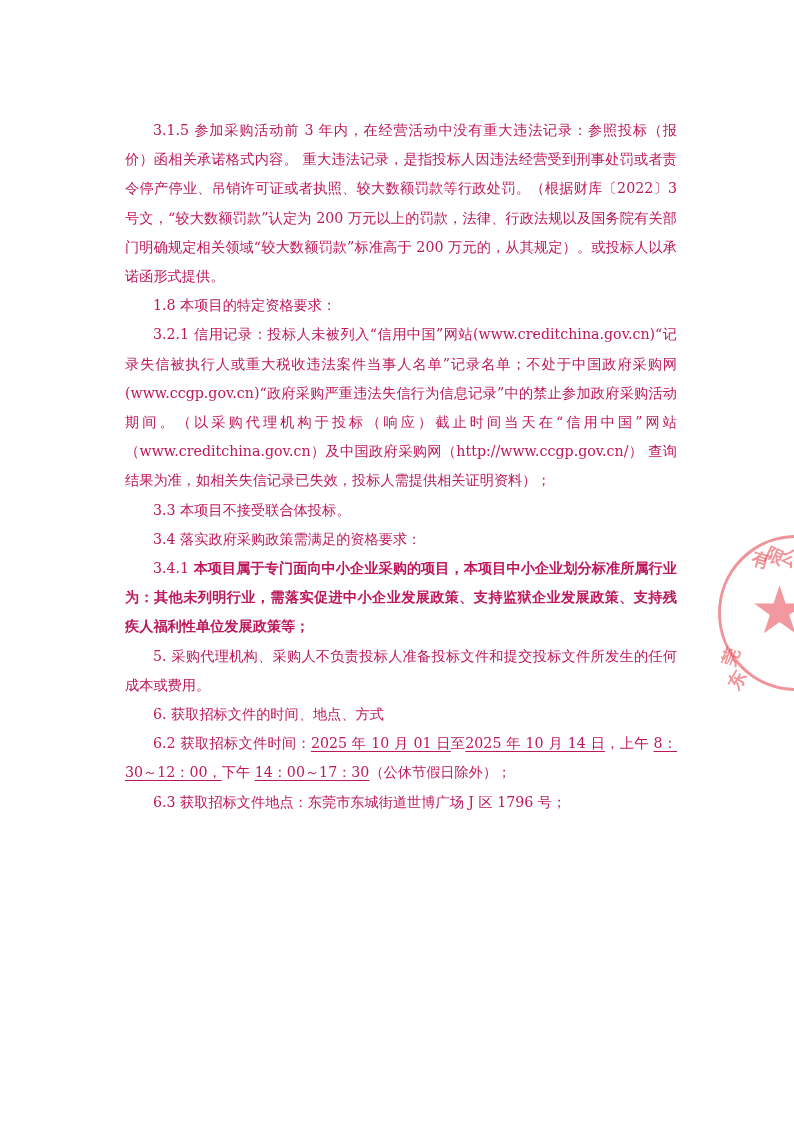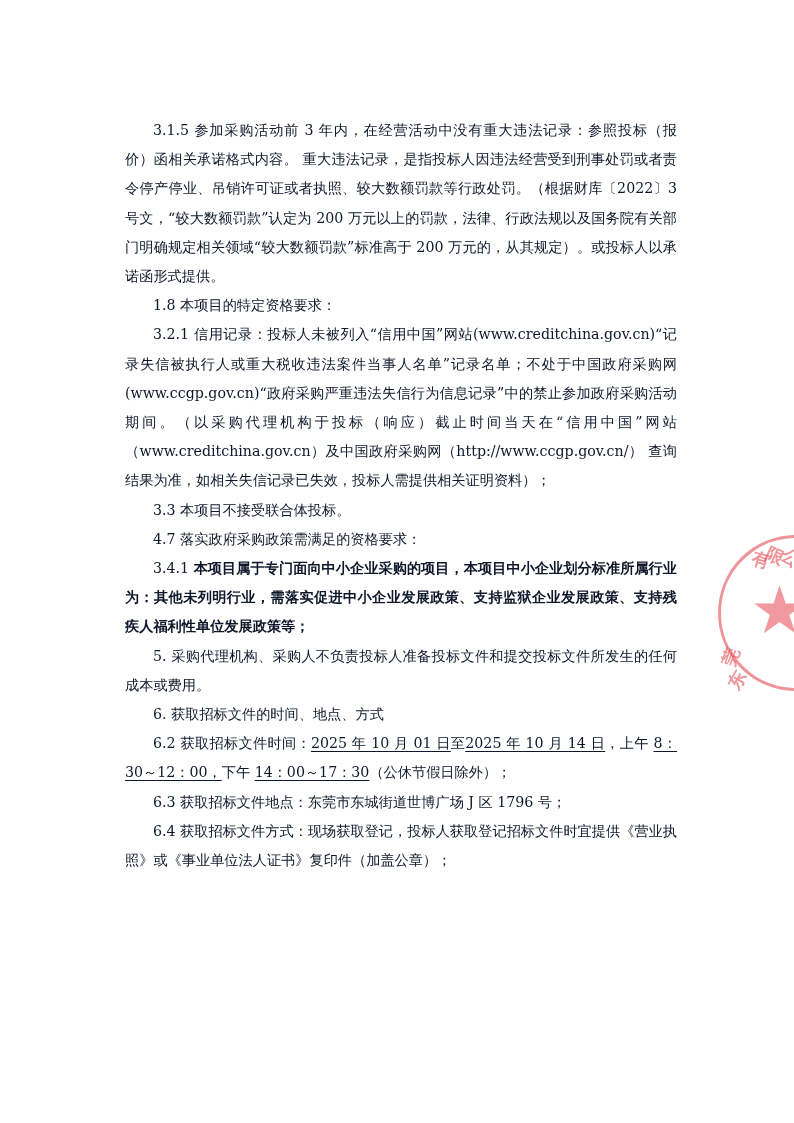--- a/index.html
+++ b/index.html
@@ -1,20 +1,20 @@
 <!DOCTYPE html>
 <html><head>
 <meta charset="utf-8">
 <style>
   html, body { margin: 0; padding: 0; background: #ffffff; }
   body { width: 794px; height: 1123px; position: relative; overflow: hidden; }
   .page {
     position: absolute; left: 125px; top: 116px; width: 552px;
     font-family: "DejaVu Serif", "Liberation Serif", serif;
-    font-size: 14.2px; color: #0f172a; line-height: 29.2px;
+    font-size: 14.2px; color: #be185d; line-height: 29.2px;
   }
   .p { margin: 0; text-indent: 28px; text-align: justify; text-align-last: left; }
   .bold { font-weight: bold; font-family: "DejaVu Sans", "Liberation Sans", sans-serif; }
   .u { text-decoration: underline; text-underline-offset: 3px; }
   .seal {
     position: absolute; left: 718px; top: 535px; width: 150px; height: 150px;
     border: 3px solid rgba(225, 60, 70, 0.55); border-radius: 50%;
   }
   .seal-star {
     position: absolute; left: 750px; top: 578px; font-size: 66px; line-height: 66px;
@@ -26,27 +26,26 @@
   }
 </style>
 </head>
 <body>
 
 <div class="page">
   <p class="p">3.1.5 参加采购活动前 3 年内，在经营活动中没有重大违法记录：参照投标（报价）函相关承诺格式内容。 重大违法记录，是指投标人因违法经营受到刑事处罚或者责令停产停业、吊销许可证或者执照、较大数额罚款等行政处罚。（根据财库〔2022〕3 号文，“较大数额罚款”认定为 200 万元以上的罚款，法律、行政法规以及国务院有关部门明确规定相关领域“较大数额罚款”标准高于 200 万元的，从其规定）。或投标人以承诺函形式提供。</p>
   <p class="p">1.8 本项目的特定资格要求：</p>
   <p class="p">3.2.1 信用记录：投标人未被列入“信用中国”网站(www.creditchina.gov.cn)“记录失信被执行人或重大税收违法案件当事人名单”记录名单；不处于中国政府采购网(www.ccgp.gov.cn)“政府采购严重违法失信行为信息记录”中的禁止参加政府采购活动期间。（以采购代理机构于投标（响应）截止时间当天在“信用中国”网站（www.creditchina.gov.cn）及中国政府采购网（http://www.ccgp.gov.cn/） 查询结果为准，如相关失信记录已失效，投标人需提供相关证明资料）；</p>
   <p class="p">3.3 本项目不接受联合体投标。</p>
-  <p class="p">4.7 落实政府采购政策需满足的资格要求：</p>
+  <p class="p">3.4 落实政府采购政策需满足的资格要求：</p>
   <p class="p"><span>3.4.1 </span><span class="bold">本项目属于专门面向中小企业采购的项目，本项目中小企业划分标准所属行业为：其他未列明行业，需落实促进中小企业发展政策、支持监狱企业发展政策、支持残疾人福利性单位发展政策等；</span></p>
   <p class="p">5. 采购代理机构、采购人不负责投标人准备投标文件和提交投标文件所发生的任何成本或费用。</p>
   <p class="p">6. 获取招标文件的时间、地点、方式</p>
   <p class="p"><span>6.2 获取招标文件时间：</span><span class="u">2025 年 10 月 01 日</span><span>至</span><span class="u">2025 年 10 月 14 日</span><span>，上午 </span><span class="u">8：30～12：00，</span><span>下午 </span><span class="u">14：00～17：30</span><span>（公休节假日除外）；</span></p>
   <p class="p">6.3 获取招标文件地点：东莞市东城街道世博广场 J 区 1796 号；</p>
-  <p class="p">6.4 获取招标文件方式：现场获取登记，投标人获取登记招标文件时宜提供《营业执照》或《事业单位法人证书》复印件（加盖公章）；</p>
 </div>
 
 <div class="seal"></div>
 <div class="seal-star">★</div>
 <div class="seal-text" style="left:728px; top:668px; transform:rotate(-60deg);">东</div>
 <div class="seal-text" style="left:722px; top:645px; transform:rotate(-70deg);">莞</div>
 <div class="seal-text" style="left:752px; top:548px; transform:rotate(15deg);">有</div>
 <div class="seal-text" style="left:766px; top:544px; transform:rotate(25deg);">限</div>
 <div class="seal-text" style="left:782px; top:546px; transform:rotate(35deg);">公</div>
 

